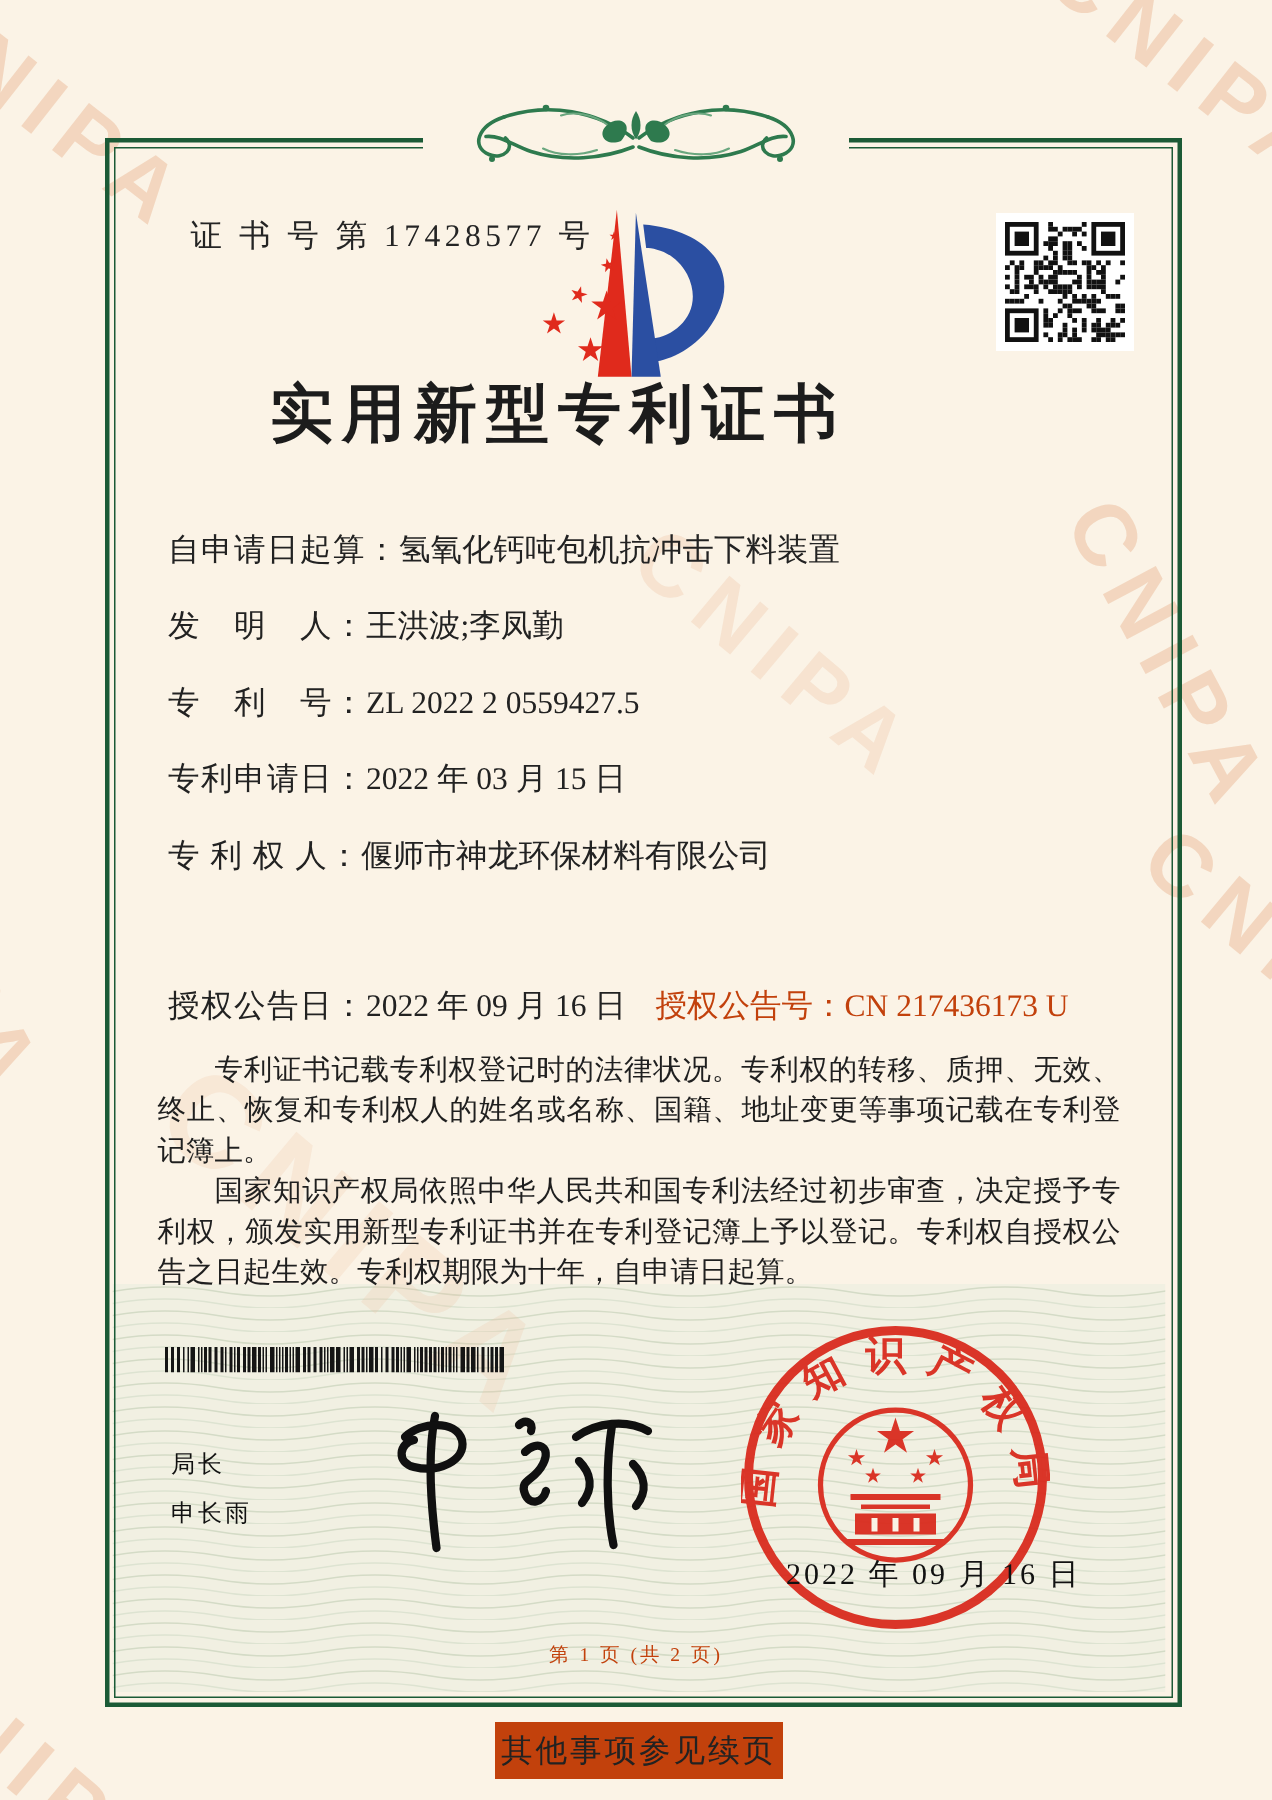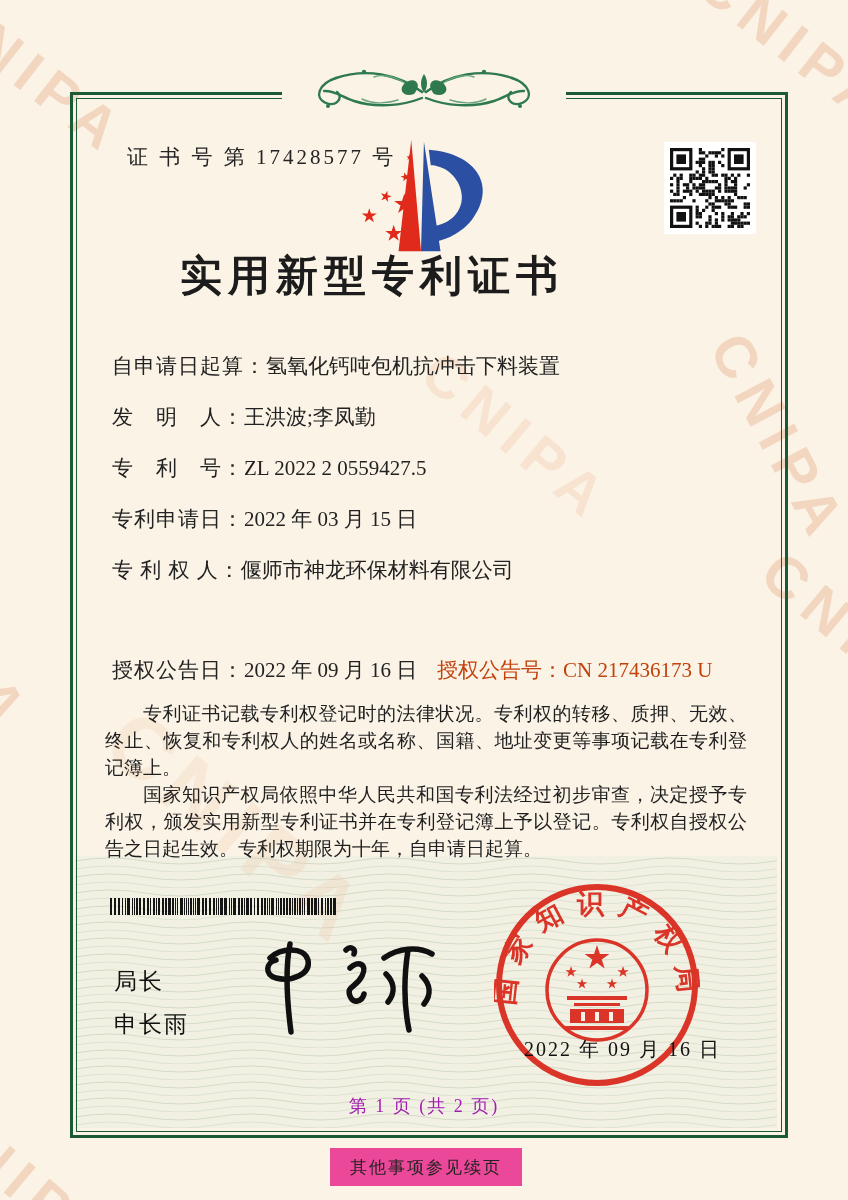--- a/index.html
+++ b/index.html
@@ -50,37 +50,37 @@
   .grant-no{position:absolute;left:437px;top:656px;z-index:4;font-size:21px;color:#c2410c;white-space:nowrap;}
 
   
   .bodytext{position:absolute;left:105px;top:700px;width:642px;z-index:4;
             font-size:19px;line-height:27px;color:#1f1f1f;text-align:justify;}
   .bodytext p{margin:0;text-indent:2em;}
 
   
   .barcode{position:absolute;left:110px;top:898px;width:232px;height:17px;z-index:4;}
   .officer{position:absolute;left:114px;top:966px;z-index:4;
-           font-family:"Liberation Sans","DejaVu Sans",sans-serif;font-size:23px;color:#111;}
+           font-family:"Liberation Sans","DejaVu Sans",sans-serif;font-size:16px;color:#111;}
   .officer div{margin-bottom:12px;letter-spacing:2px;}
   .signature{position:absolute;left:246px;top:930px;width:200px;height:110px;z-index:5;}
   .signature path{stroke:#101010;stroke-width:5.5;fill:none;stroke-linecap:round;stroke-linejoin:round;}
   .seal{position:absolute;left:494px;top:882px;width:206px;height:206px;z-index:5;opacity:.93;}
   .seal .ring{fill:none;stroke:var(--seal_red);stroke-width:6;}
   .seal .em{fill:var(--seal_red);}
   .seal .emr{fill:none;stroke:var(--seal_red);stroke-width:3.5;}
   .seal .slit{fill:#fbf3e6;}
   .seal text{font-size:27px;font-weight:bold;fill:var(--seal_red);letter-spacing:13px;}
   .sealdate{position:absolute;left:524px;top:1036px;z-index:6;font-size:20px;
             letter-spacing:2px;color:#111;white-space:nowrap;}
   .pageno{position:absolute;left:0;top:1094px;width:848px;text-align:center;z-index:4;
-          font-size:18px;letter-spacing:2px;color:#a21caf;}
+          font-size:13px;letter-spacing:2px;color:#c2410c;}
   .contnote{position:absolute;left:330px;top:1148px;width:192px;height:38px;z-index:4;
-            background:#ec4899;display:flex;align-items:center;justify-content:center;
-            font-size:17px;letter-spacing:2px;color:#222;}
+            background:#c2410c;display:flex;align-items:center;justify-content:center;
+            font-size:21px;letter-spacing:2px;color:#222;}
 </style>
 </head>
 <body>
 
 <div class="page">
 
   <svg class="wave" aria-hidden="true">
     <defs>
       <pattern id="wavep" width="140" height="16" patternUnits="userSpaceOnUse">
         <path d="M0 5 Q 35 -1 70 5 T 140 5" stroke="#d4dbc6" fill="none" stroke-width="1"></path>

